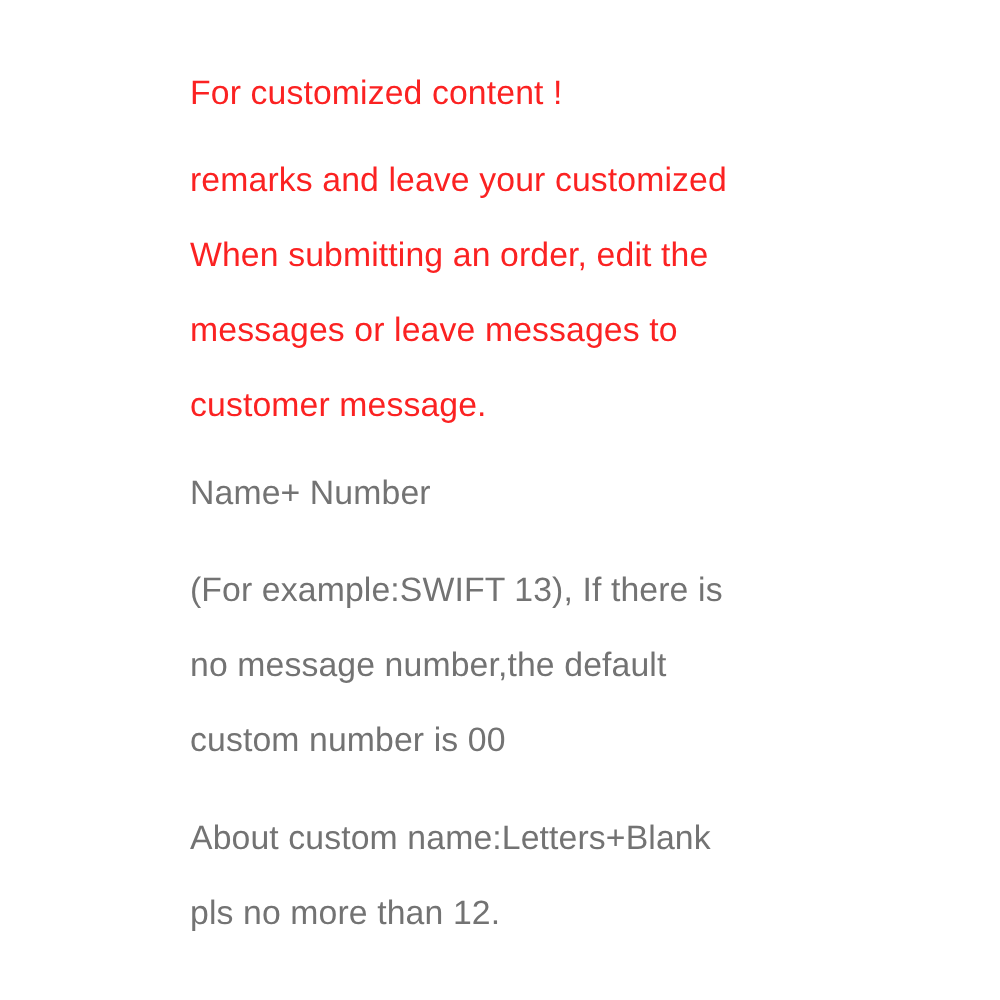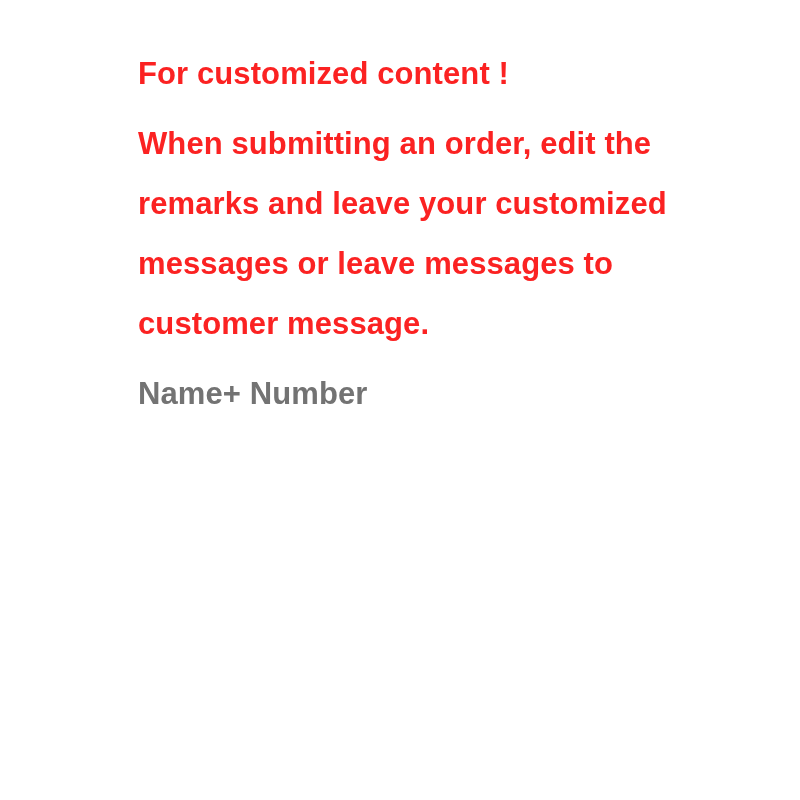--- a/index.html
+++ b/index.html
@@ -19,25 +19,26 @@
     height: 800px;
     background: #ffffff;
     box-sizing: border-box;
     padding: 44px 120px 0 138px;
   }
   .block {
     margin: 0;
     padding: 0;
   }
   .line {
-    font-weight: bold;
-    font-size: 31px;
+    font-weight: normal;
+    font-size: 27px;
     line-height: 60px;
     letter-spacing: 0.1px;
     white-space: nowrap;
+    margin-left: 14px;
   }
   .red {
     color: #fb2222;
   }
   .blue {
     color: #737373;
   }
   .gap-sm {
     height: 18px;
   }
@@ -50,31 +51,40 @@
 
 <div class="page">
 
   <div class="block">
     <div class="line red">For customized content !</div>
   </div>
 
   <div class="gap-xs"></div>
 
   <div class="block">
+    <div class="line red">remarks and leave your customized</div>
     <div class="line red">When submitting an order, edit the</div>
-    <div class="line red">remarks and leave your customized</div>
     <div class="line red">messages or leave messages to</div>
     <div class="line red">customer message.</div>
   </div>
 
   <div class="gap-xs"></div>
 
   <div class="block">
     <div class="line blue">Name+ Number</div>
   </div>
 
   <div class="gap-sm"></div>
 
+  <div class="block">
+    <div class="line blue">(For example:SWIFT 13), If there is</div>
+    <div class="line blue">no message number,the default</div>
+    <div class="line blue">custom number is 00</div>
+  </div>
 
   <div class="gap-sm"></div>
 
+  <div class="block">
+    <div class="line blue">About custom name:Letters+Blank</div>
+    <div class="line blue">pls no more than 12.</div>
+  </div>
 
 </div>
 
 </body></html>

